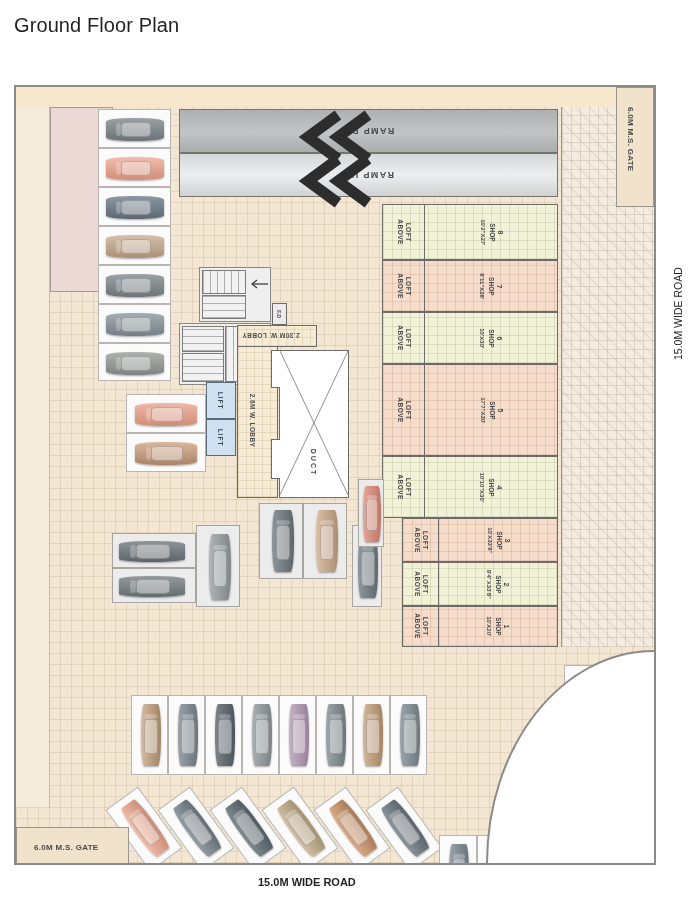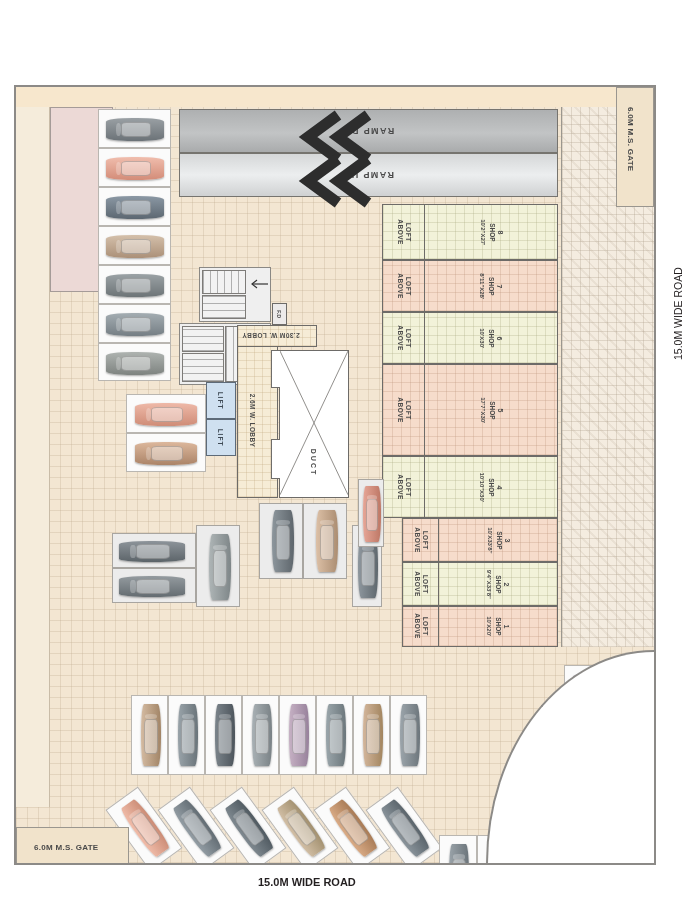--- a/index.html
+++ b/index.html
@@ -309,20 +309,21 @@
     position: absolute;
     background: #f1e3cb;
     border: 1.3px solid #9a968f;
   }
 </style>
 </head>
 <body>
 
 <div id="page">
 
+  <div id="plan-title">Ground Floor Plan</div>
 
   <div id="plot-frame">
 
     <div class="box paving" style="left:0;top:0;right:0;bottom:0;"></div>
 
     <div id="top-margin-strip" style="left:0;top:0;width:638px;height:20px;"></div>
 
     <div id="left-margin-strip" style="left:0;top:20px;width:34px;height:700px;"></div>
 
     <div id="adjacent-block" style="left:34px;top:20px;width:63px;height:185px;"></div>

